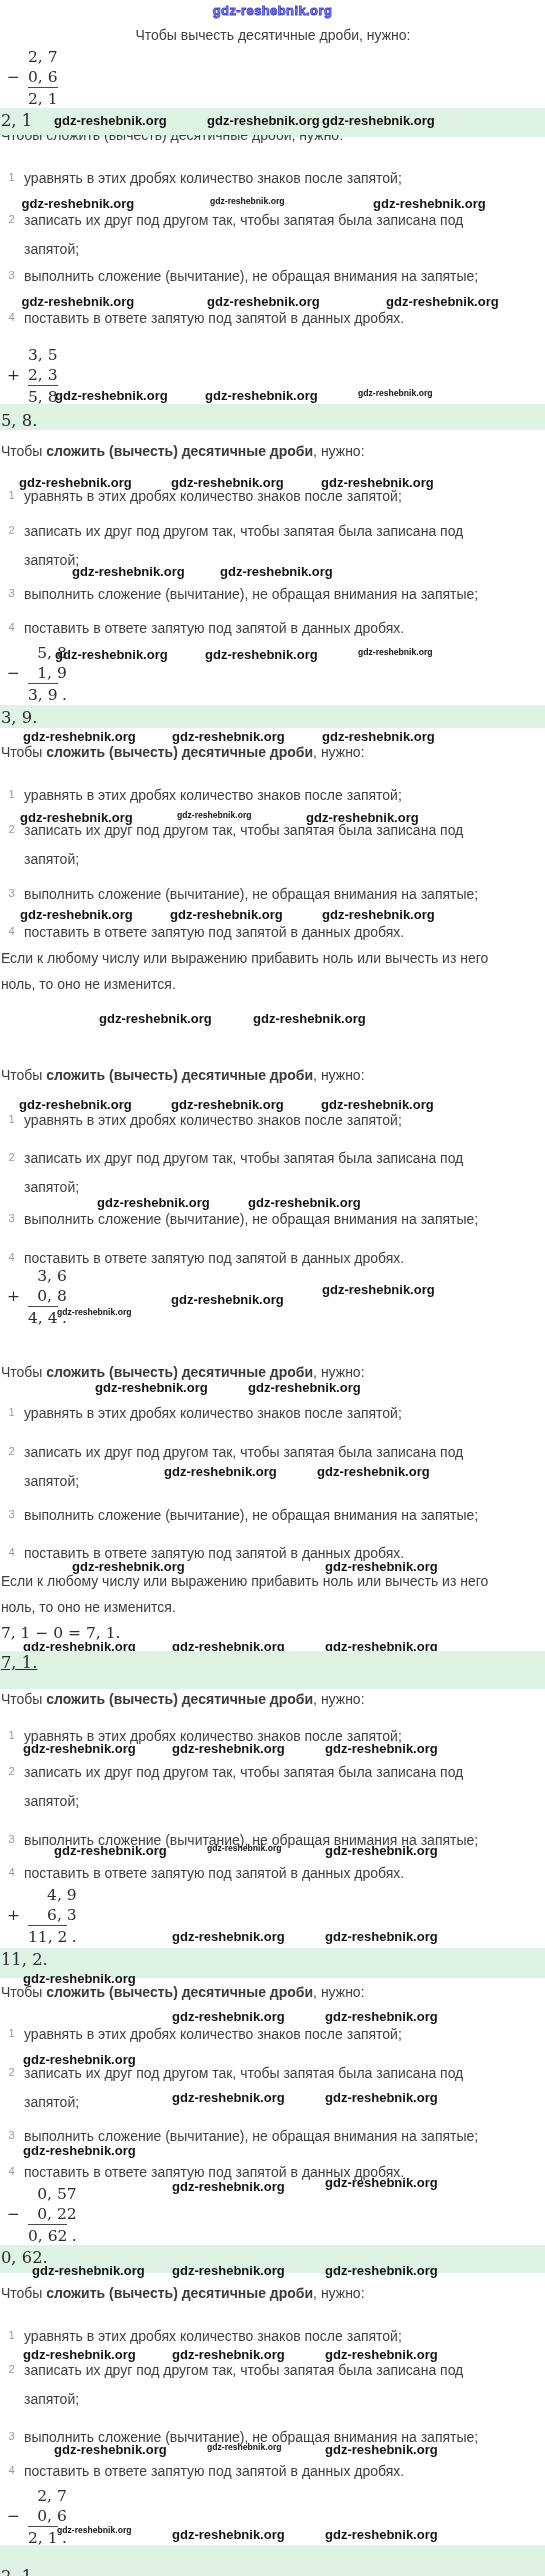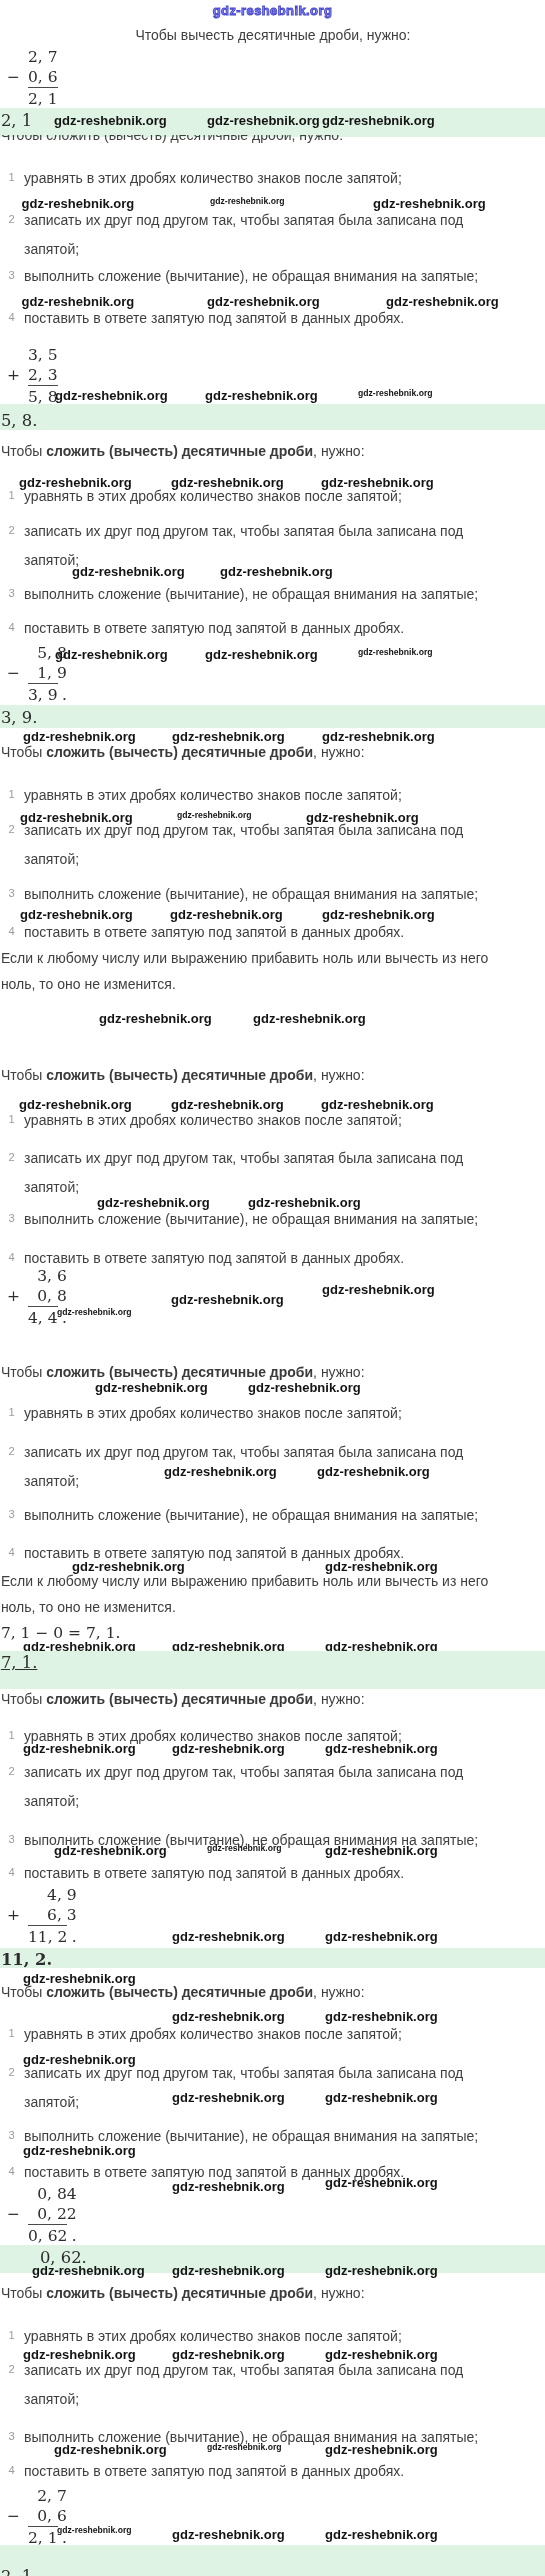--- a/index.html
+++ b/index.html
@@ -277,21 +277,21 @@
     </div>
     <div class="blk li" style="top: 1865px;">
       <span class="num">4</span>
       <div class="lline" style="top: 0px;">поставить в ответе запятую под запятой в данных дробях.</div>
     </div>
     <div class="blk math" style="top: 1885px;"><span class="sign">+</span><div class="mcol"><div class="mrow">4, 9</div><div class="mrow">6, 3</div><div class="mresline"><span class="mres">11, 2</span><span class="mdot">.</span></div></div></div>
     <div class="blk wmrow" style="top: 1929px;">
       <span class="wm b" style="left: 172px;">gdz-reshebnik.org</span>
       <span class="wm b" style="left: 325px;">gdz-reshebnik.org</span>
     </div>
-    <div class="blk band" style="top: 1948px; height: 20px; font-weight: bold;">
+    <div class="blk band" style="top: 1948px; height: 30px;">
       <span class="answer" style="top: 1.7px;">11, 2.</span>
     </div>
     <div class="blk wmrow" style="top: 1971px;">
       <span class="wm b" style="left: 23px;">gdz-reshebnik.org</span>
     </div>
     <div class="blk heading" style="top: 1984px;"><span>Чтобы </span><span class="bld">сложить (вычесть) десятичные дроби</span><span>, нужно:</span></div>
     <div class="blk wmrow" style="top: 2009px;">
       <span class="wm b" style="left: 172px;">gdz-reshebnik.org</span>
       <span class="wm b" style="left: 325px;">gdz-reshebnik.org</span>
     </div>
@@ -321,23 +321,23 @@
     <div class="blk li" style="top: 2164px;">
       <span class="num">4</span>
       <div class="lline" style="top: 0px;">поставить в ответе запятую под запятой в данных дробях.</div>
     </div>
     <div class="blk wmrow" style="top: 2175px;">
       <span class="wm b" style="left: 325px;">gdz-reshebnik.org</span>
     </div>
     <div class="blk wmrow" style="top: 2179px;">
       <span class="wm b" style="left: 172px;">gdz-reshebnik.org</span>
     </div>
-    <div class="blk math" style="top: 2184px;"><span class="sign">−</span><div class="mcol"><div class="mrow">0, 84</div><div class="mrow">0, 22</div><div class="mresline"><span class="mres">0, 62</span><span class="mdot">.</span></div></div></div>
+    <div class="blk math" style="top: 2184px;"><span class="sign">−</span><div class="mcol"><div class="mrow">0, 57</div><div class="mrow">0, 22</div><div class="mresline"><span class="mres">0, 62</span><span class="mdot">.</span></div></div></div>
     <div class="blk band" style="top: 2245px; height: 28px;">
-      <span class="answer" style="top: 2.6px; margin-left: 39px;">0, 62.</span>
+      <span class="answer" style="top: 2.6px;">0, 62.</span>
     </div>
     <div class="blk wmrow" style="top: 2263px;">
       <span class="wm b" style="left: 32px;">gdz-reshebnik.org</span>
       <span class="wm b" style="left: 172px;">gdz-reshebnik.org</span>
       <span class="wm b" style="left: 325px;">gdz-reshebnik.org</span>
     </div>
     <div class="blk heading" style="top: 2285px;"><span>Чтобы </span><span class="bld">сложить (вычесть) десятичные дроби</span><span>, нужно:</span></div>
     <div class="blk li" style="top: 2328px;">
       <span class="num">1</span>
       <div class="lline" style="top: 0px;">уравнять в этих дробях количество знаков после запятой;</div>

